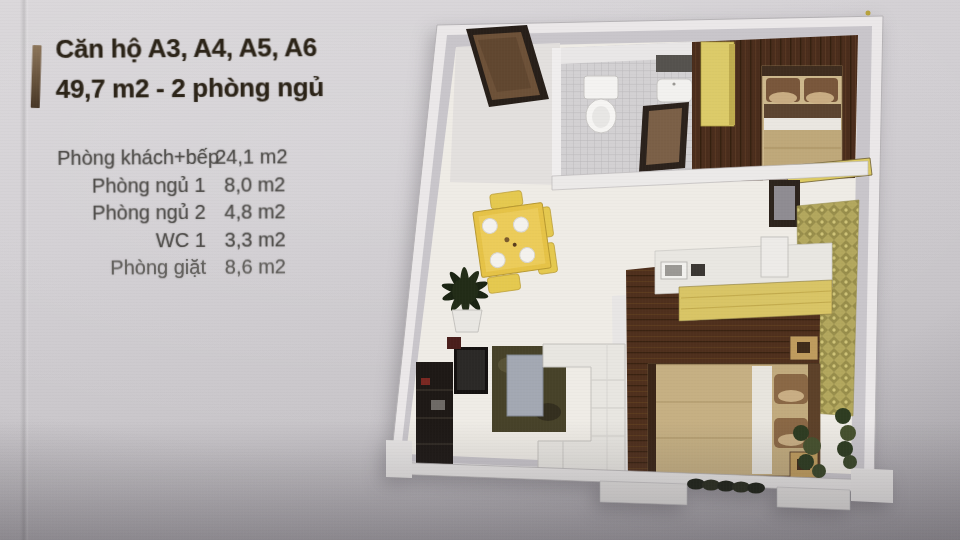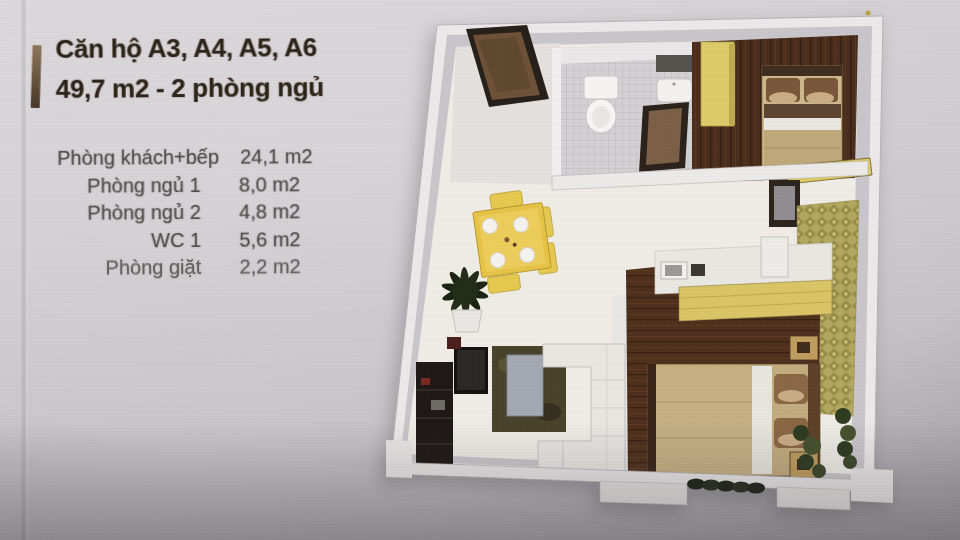--- a/index.html
+++ b/index.html
@@ -34,21 +34,21 @@
   .title1,.title2{
     position:absolute;left:57px;color:#2c2418;font-weight:bold;font-size:26px;
     letter-spacing:-0.3px;text-shadow:0 0 1.2px rgba(44,36,24,0.45);white-space:nowrap;
   }
   .title1{top:33px;}
   .title2{top:73px;}
   .room-table{position:absolute;left:58px;top:146px;width:246px;}
   .room-row{display:flex;align-items:baseline;height:27.5px;
     color:#4e4c49;font-size:20px;text-shadow:0 0 1.4px rgba(70,68,64,0.5);}
   .room-label{width:148px;text-align:right;white-space:nowrap;}
-  .room-area{margin-left:35px;width:70px;text-align:center;white-space:nowrap;}
+  .room-area{margin-left:10px;width:70px;text-align:right;white-space:nowrap;}
   .room-row:nth-child(5){color:#64625f;}
   
   .plan{
     position:absolute;left:0;top:0;width:960px;height:540px;
     filter:blur(0.3px) drop-shadow(-5px 7px 9px rgba(55,50,58,0.28));
   }
 </style>
 </head>
 <body>
 
@@ -64,25 +64,25 @@
     <div class="room-row">
       <span class="room-label">Phòng ngủ 1</span>
       <span class="room-area">8,0 m2</span>
     </div>
     <div class="room-row">
       <span class="room-label">Phòng ngủ 2</span>
       <span class="room-area">4,8 m2</span>
     </div>
     <div class="room-row">
       <span class="room-label">WC 1</span>
-      <span class="room-area">5,6 m2</span>
+      <span class="room-area">3,3 m2</span>
     </div>
     <div class="room-row">
       <span class="room-label">Phòng giặt</span>
-      <span class="room-area">2,2 m2</span>
+      <span class="room-area">8,6 m2</span>
     </div>
   </div>
 </div>
 
 <svg class="plan" viewBox="0 0 960 540">
   <defs>
     <pattern id="pWoodV" width="10" height="14" patternUnits="userSpaceOnUse">
       <rect width="10" height="14" fill="#4a2d1c"></rect>
       <rect width="1.4" height="14" fill="#34200f"></rect>
       <rect x="5" width="0.9" height="14" fill="#5d3a23" opacity="0.8"></rect>

